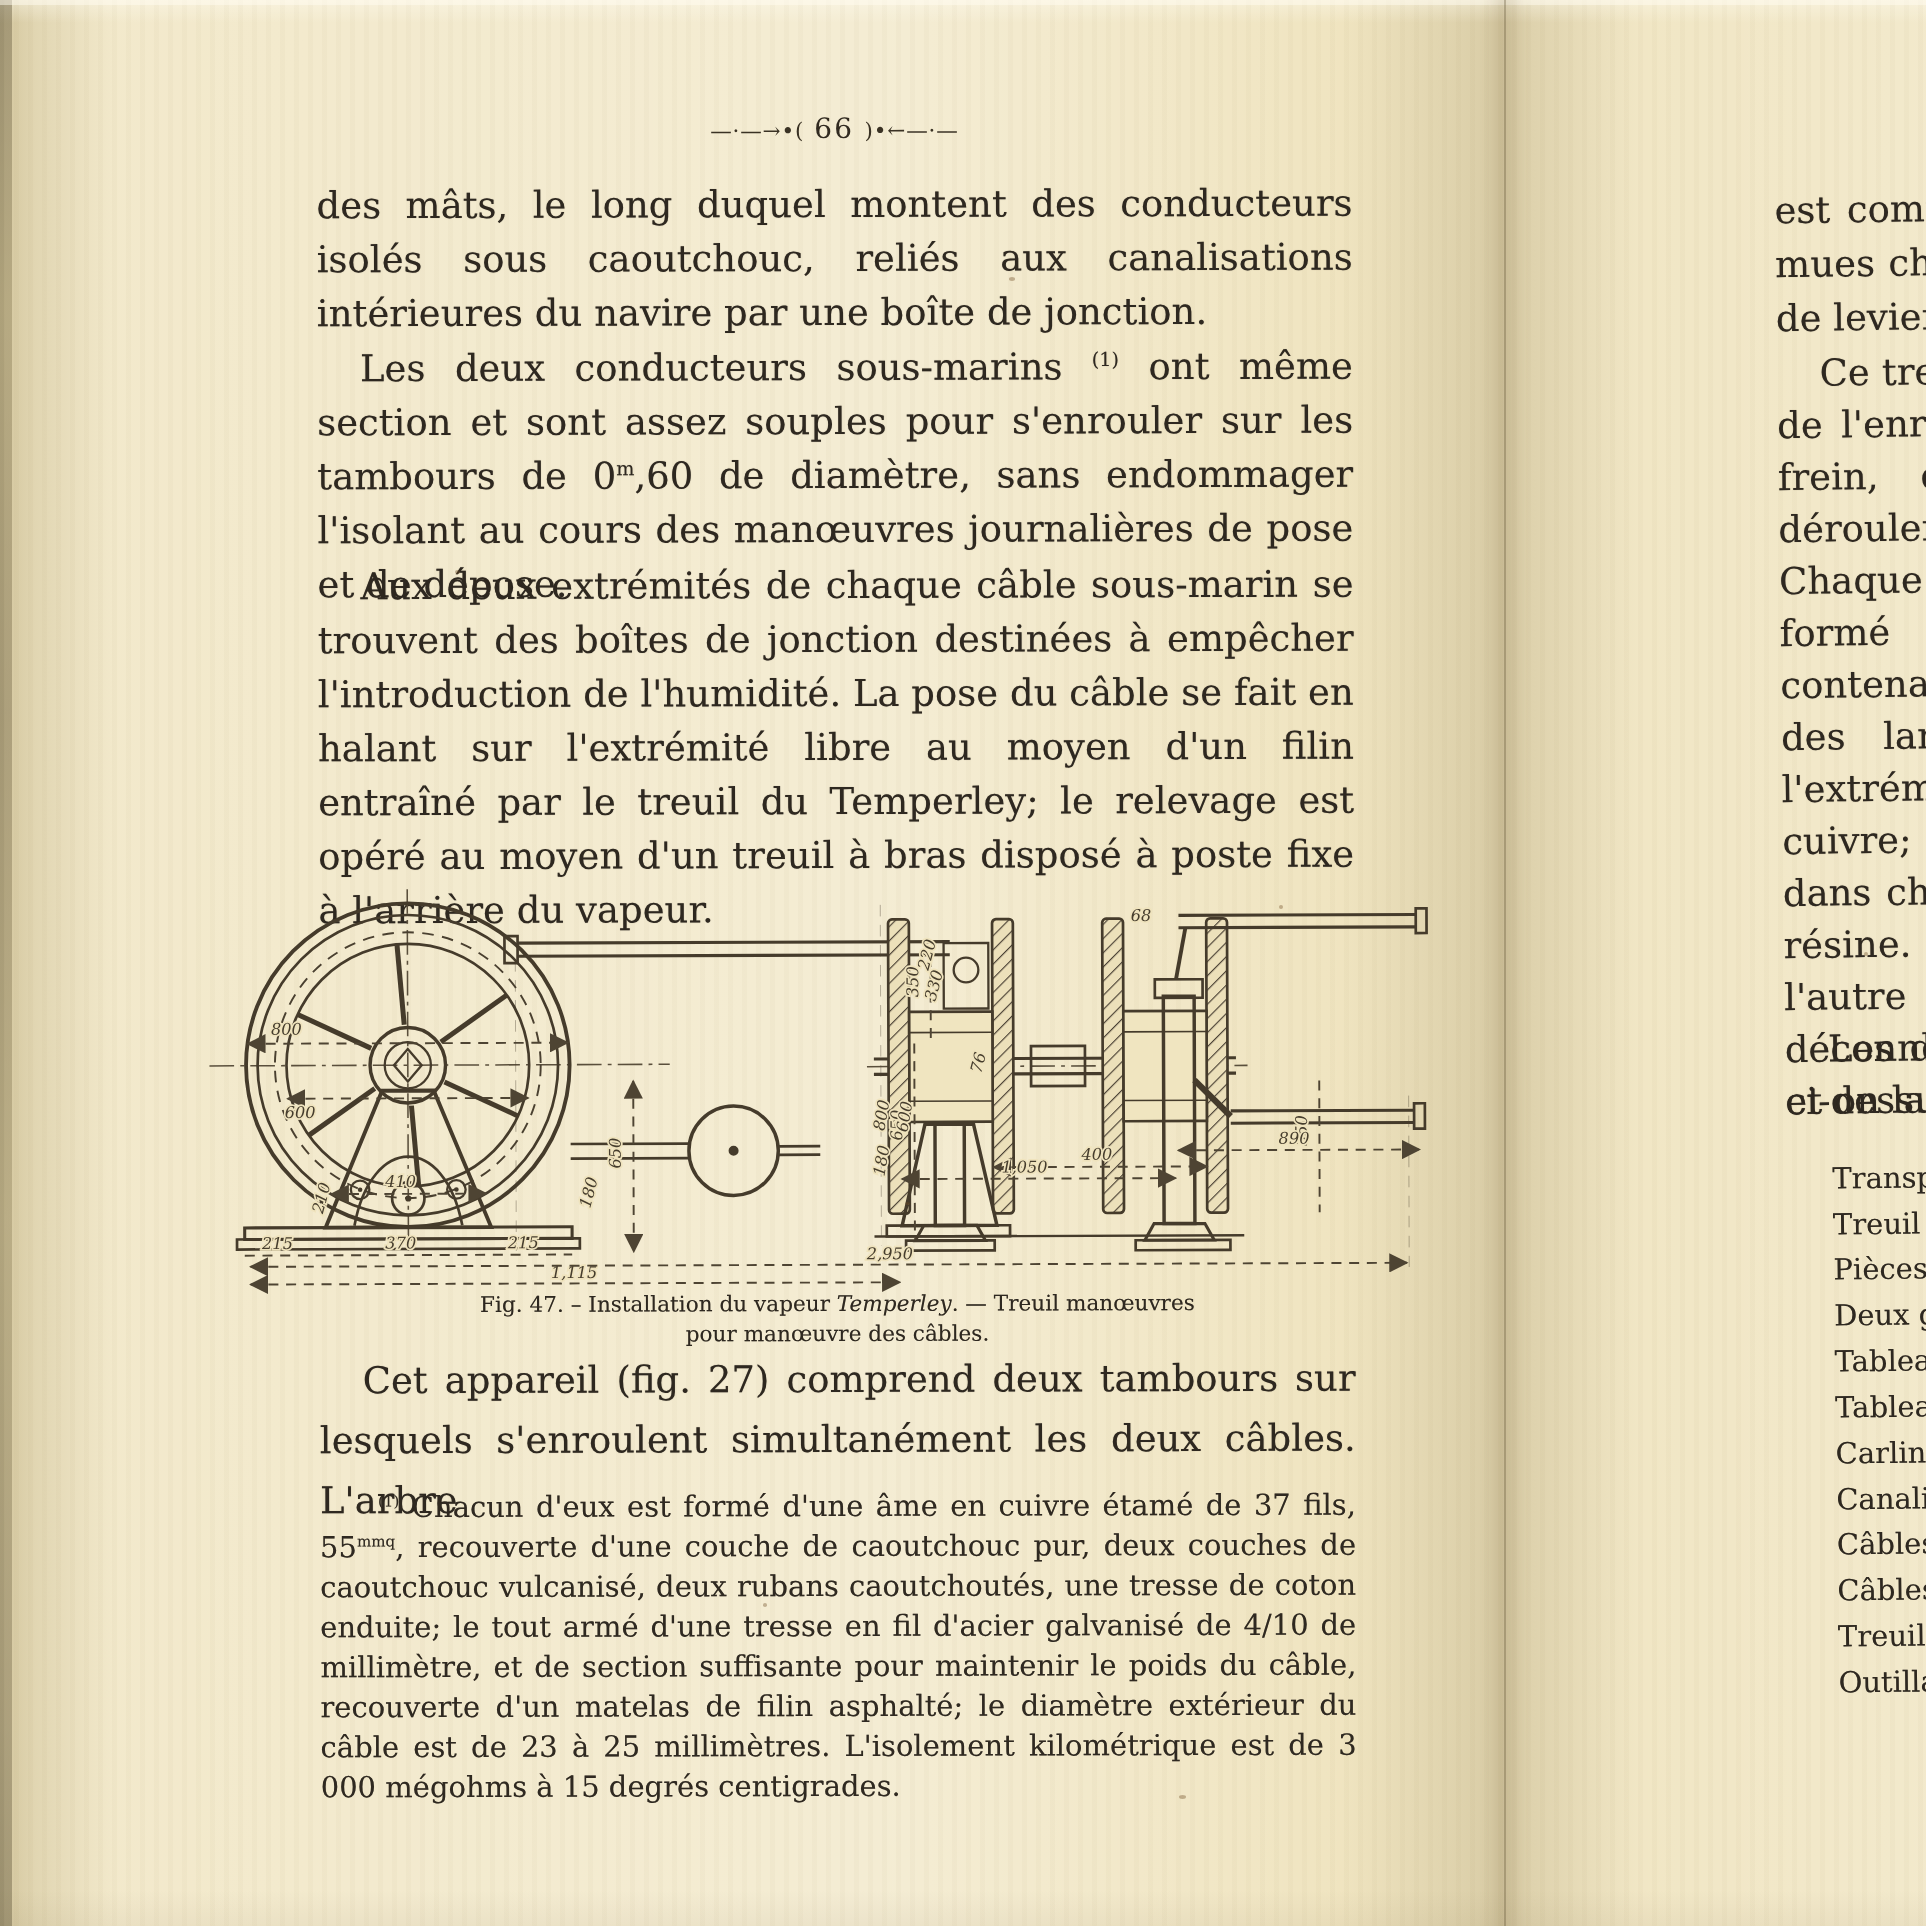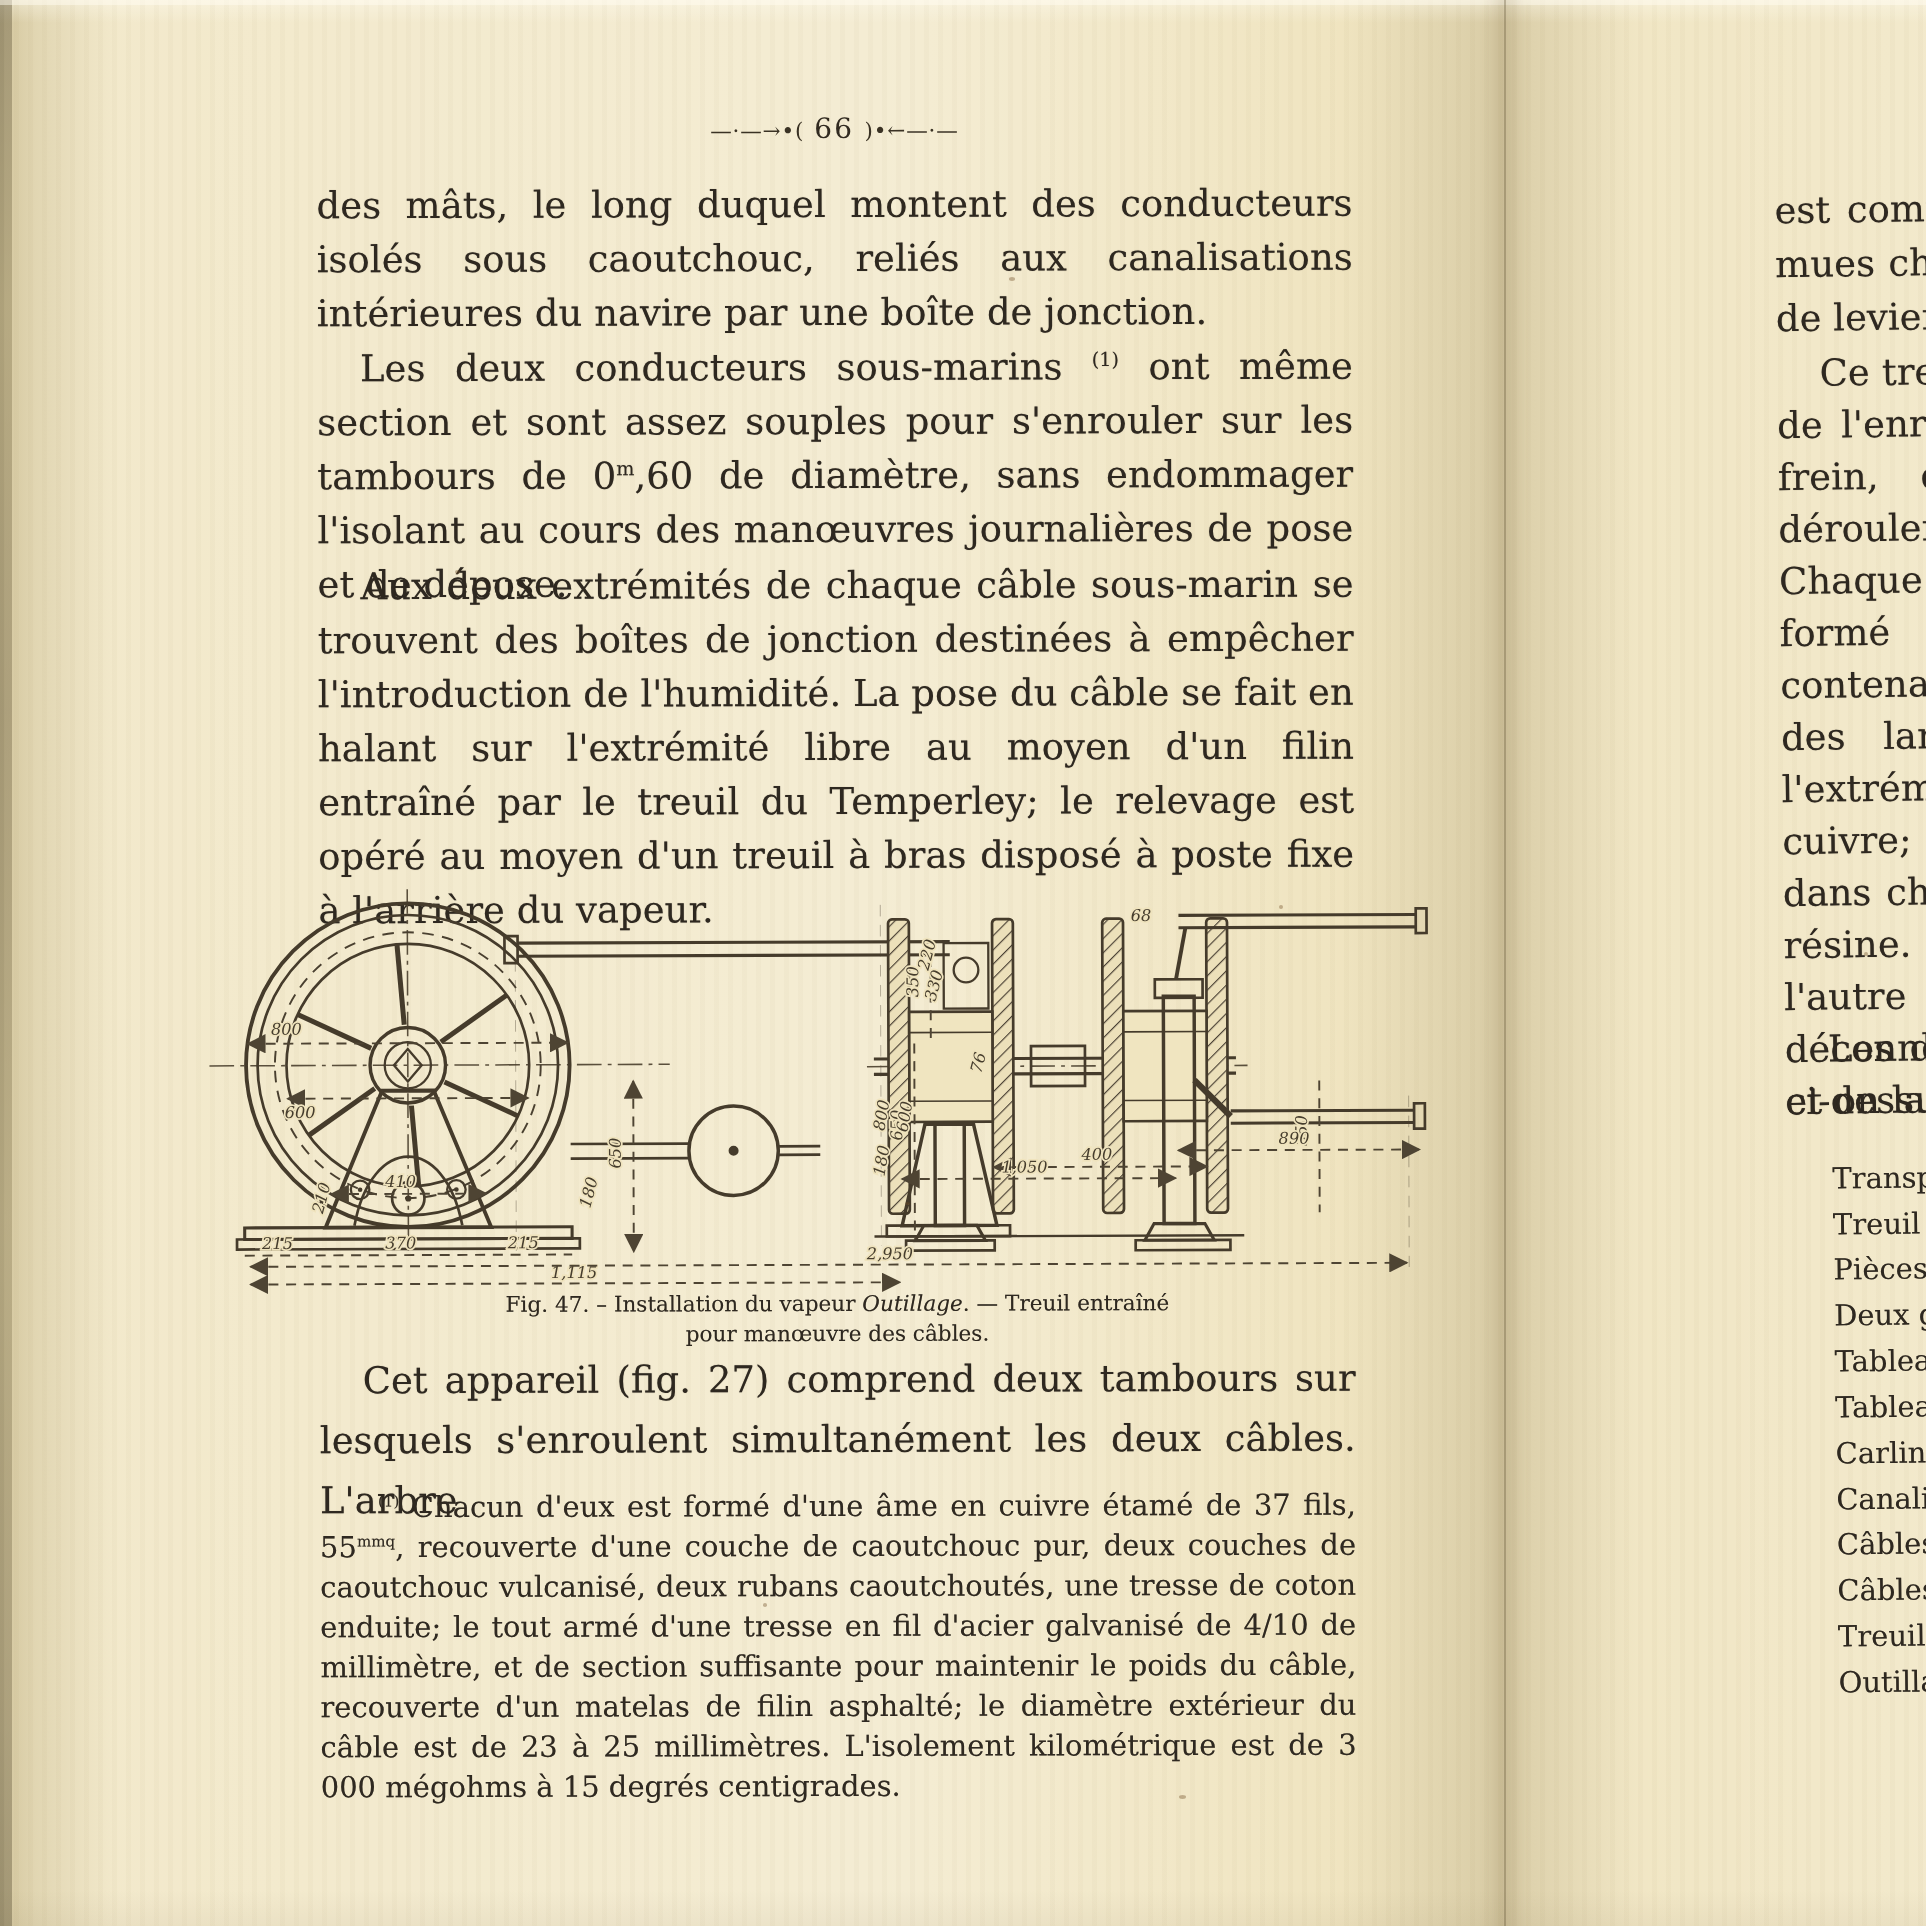--- a/index.html
+++ b/index.html
@@ -55,21 +55,21 @@
 
   <div class="col left-col">
     <div class="pgheader">
       <span class="deco">—·—→•(</span><span class="pgnum">66</span><span class="deco">)•←—·—</span>
     </div>
     <p class="body noindent" style="top:178px;">des mâts, le long duquel montent des conducteurs isolés sous caoutchouc, reliés aux canalisations intérieures du navire par une boîte de jonction.</p>
     <p class="body indent" style="top:341px;"><span>Les deux conducteurs sous-marins </span><sup>(1)</sup><span> ont même section et sont assez souples pour s'enrouler sur les tambours de 0</span><sup>m</sup><span>,60 de diamètre, sans endommager l'isolant au cours des manœuvres journalières de pose et de dépose.</span></p>
     <p class="body indent" style="top:559px;">Aux deux extrémités de chaque câble sous-marin se trouvent des boîtes de jonction destinées à empêcher l'introduction de l'humidité. La pose du câble se fait en halant sur l'extrémité libre au moyen d'un filin entraîné par le treuil du Temperley; le relevage est opéré au moyen d'un treuil à bras disposé à poste fixe à l'arrière du vapeur.</p>
 
     <div class="caption" style="top:1289px;">
-      <div><span>Fig. 47. – Installation du vapeur </span><i>Outillage</i><span>. — Treuil entraîné</span></div>
+      <div><span>Fig. 47. – Installation du vapeur </span><i>Temperley</i><span>. — Treuil manœuvres</span></div>
       <div>pour manœuvre des câbles.</div>
     </div>
 
     <p class="body indent" style="top:1350px;line-height:60px;">Cet appareil (fig. 27) comprend deux tambours sur lesquels s'enroulent simultanément les deux câbles. L'arbre</p>
 
     <div class="footnote" style="top:1486px;"><sup>(1)</sup><span> Chacun d'eux est formé d'une âme en cuivre étamé de 37 fils, 55</span><sup>mmq</sup><span>, recouverte d'une couche de caoutchouc pur, deux couches de caoutchouc vulcanisé, deux rubans caoutchoutés, une tresse de coton enduite; le tout armé d'une tresse en fil d'acier galvanisé de 4/10 de millimètre, et de section suffisante pour maintenir le poids du câble, recouverte d'un matelas de filin asphalté; le diamètre extérieur du câble est de 23 à 25 millimètres. L'isolement kilométrique est de 3 000 mégohms à 15 degrés centigrades.</span></div>
   </div>
 
   <div class="figure-wrap">
     <svg viewBox="0 0 3320 1080">

